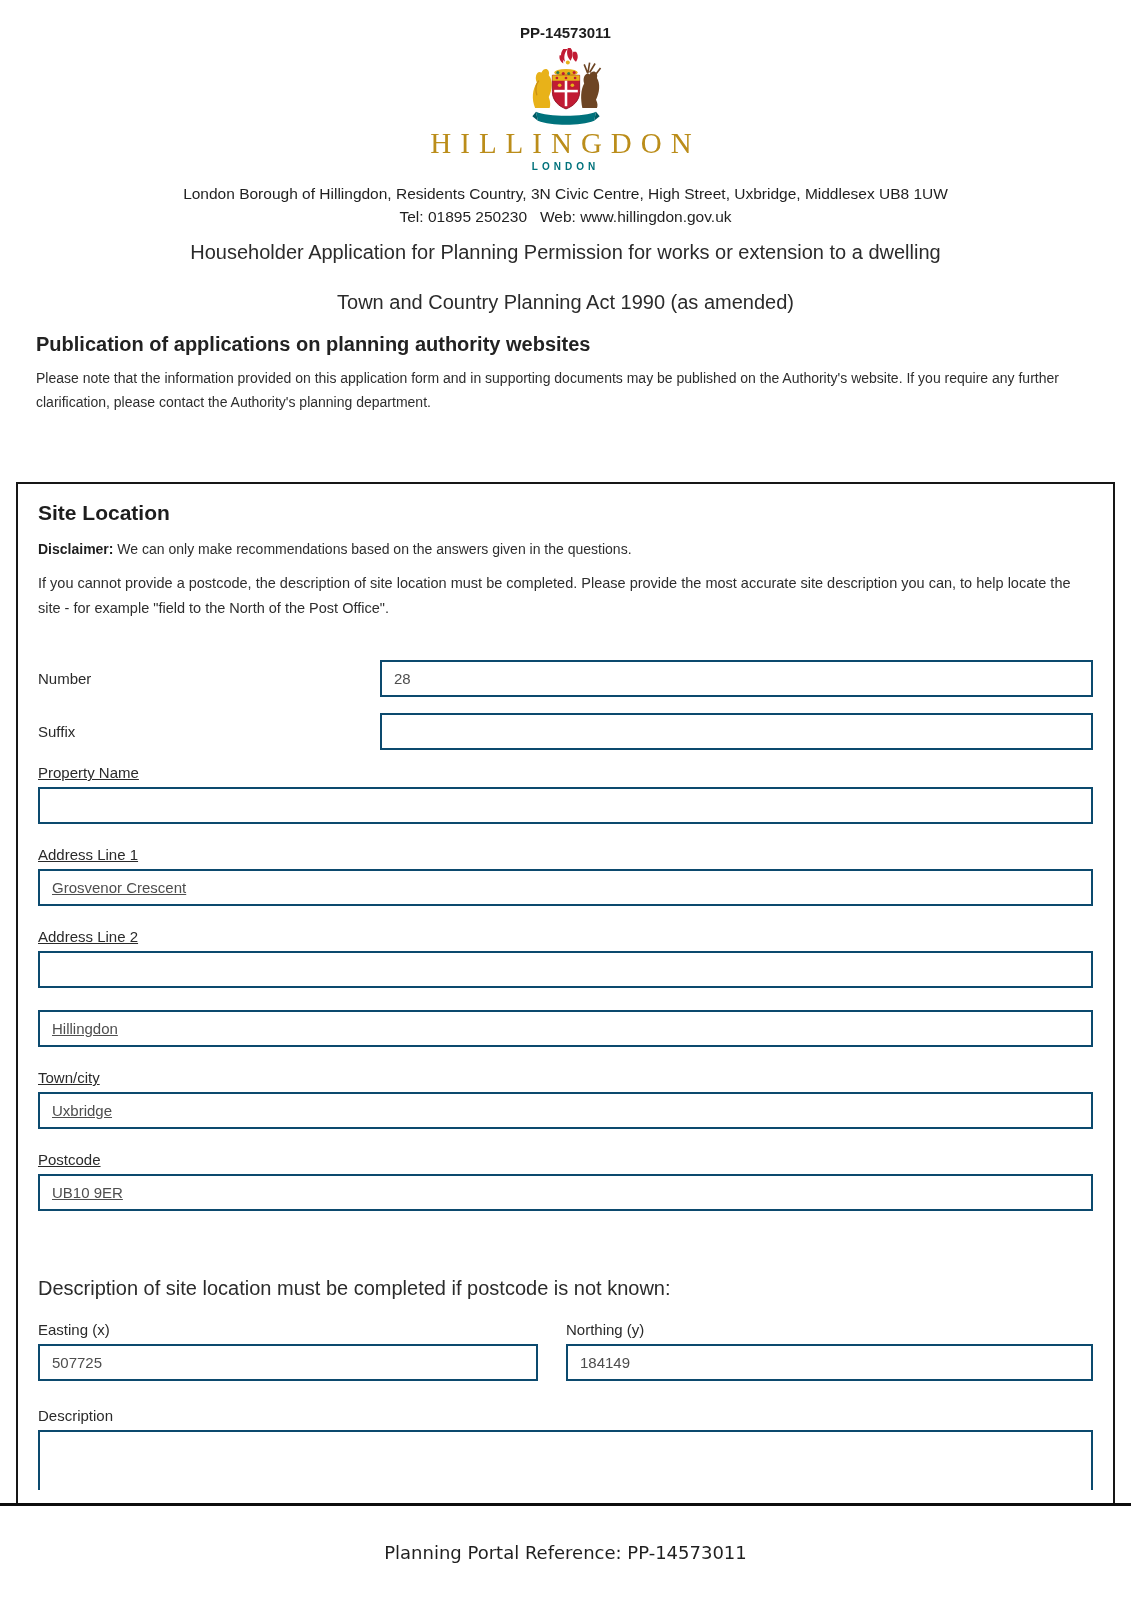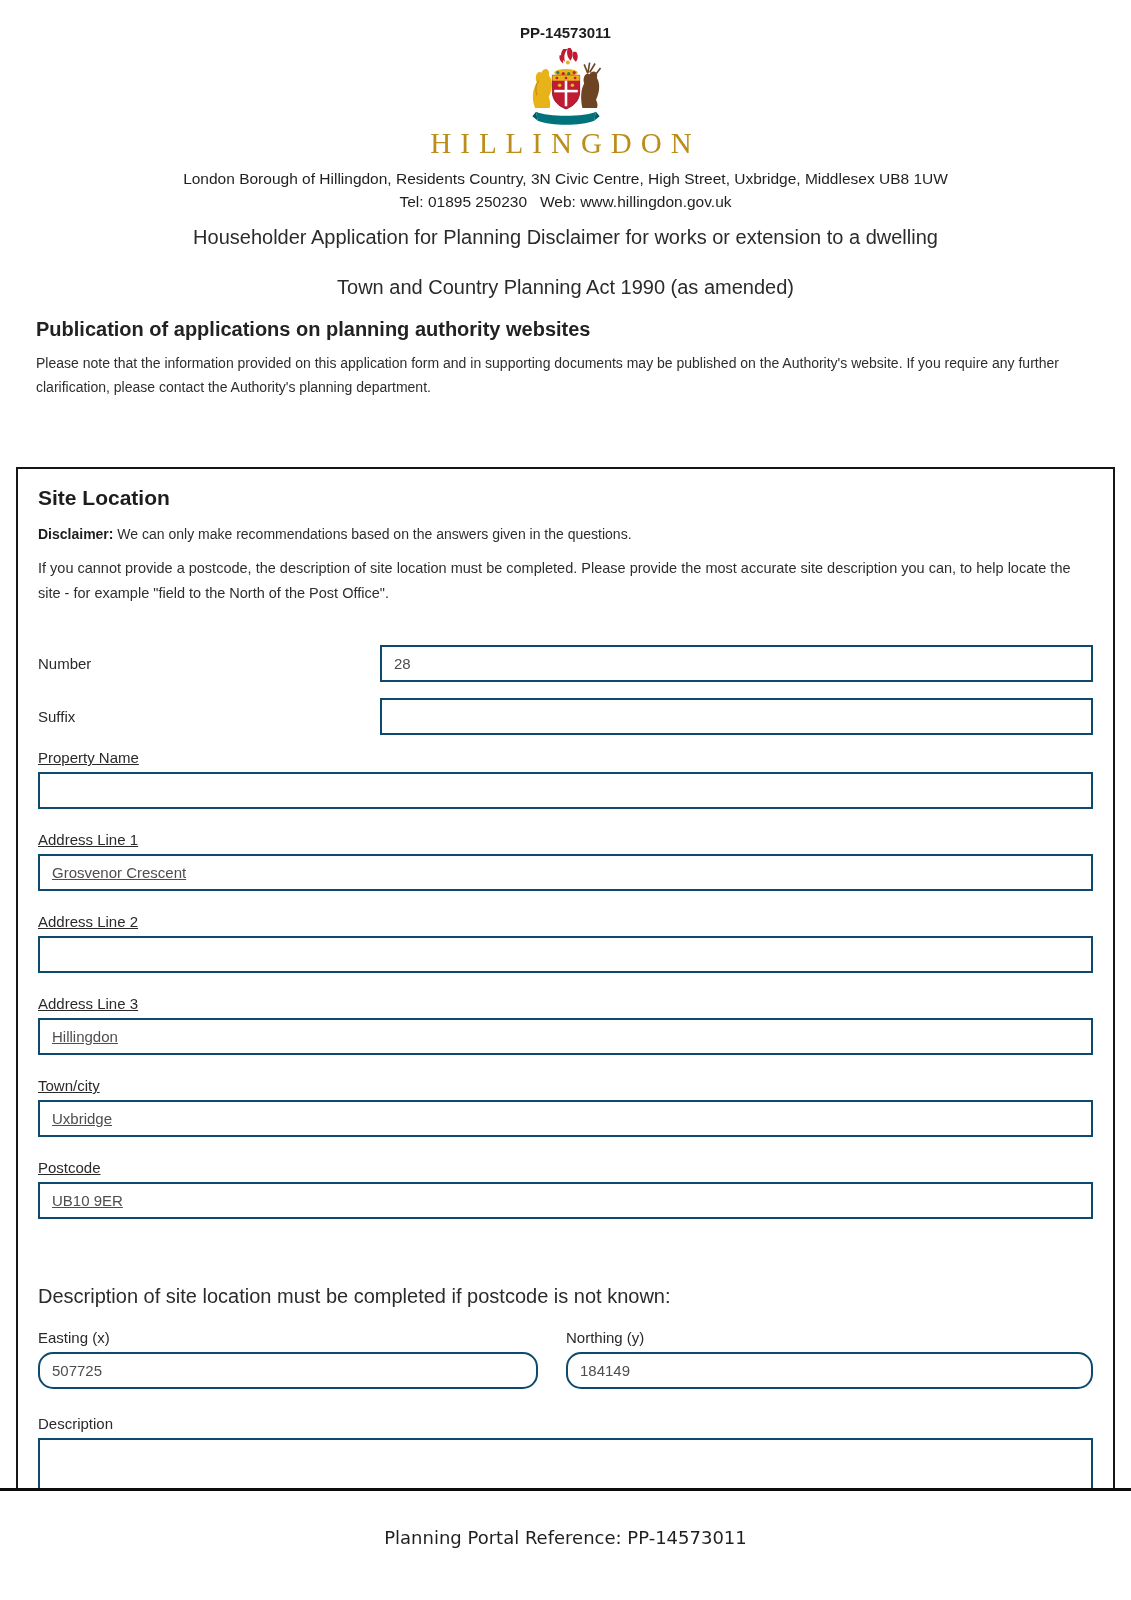--- a/index.html
+++ b/index.html
@@ -66,21 +66,21 @@
   }
   .inline-row input.finput { flex: 1; width: auto; }
   .fw-row input.finput { width: 100%; display: block; text-decoration: underline; }
 
   .desc-heading { margin: 64px 0 0; font-size: 20px; line-height: 26px; font-weight: 400; color: #2b2b2b; }
 
   .coord-row { display: flex; gap: 28px; margin-top: 20px; }
   .coord-col-1 { width: 500px; flex: none; }
   .coord-col-2 { flex: 1; }
   .coord-col-1 .flabel, .coord-col-2 .flabel { margin-bottom: 6px; }
-  .coord-col-1 input.finput, .coord-col-2 input.finput { width: 100%; display: block; border-radius: 15px; }
+  .coord-col-1 input.finput, .coord-col-2 input.finput { width: 100%; display: block; }
 
   .desc-row { margin-top: 26px; }
   .desc-row .flabel { margin-bottom: 6px; }
   textarea.ftext {
     width: 100%; height: 60px; resize: none; display: block;
     border-bottom: none; padding-top: 8px;
   }
 
   .page-divider { margin-top: 0; width: 1131px; height: 3px; background: #0d0d0d; }
   .footer-ref {
@@ -127,24 +127,25 @@
       <circle cx="43" cy="41" r="2" fill="#E8B219"></circle>
       <circle cx="57" cy="41" r="2" fill="#E8B219"></circle>
 
       <path d="M17,70 C30,76 70,76 83,70 L81,80 C66,86 34,86 19,80 Z" fill="#00727C"></path>
       <path d="M17,70 L13,75 L19,80 Z" fill="#005a63"></path>
       <path d="M83,70 L87,75 L81,80 Z" fill="#005a63"></path>
     </svg>
   </div>
 
   <div class="wordmark">HILLINGDON</div>
+  <div class="london-sub">LONDON</div>
 
   <div class="hdr-address">London Borough of Hillingdon, Residents Country, 3N Civic Centre, High Street, Uxbridge, Middlesex UB8 1UW</div>
   <div class="hdr-telweb">Tel: 01895 250230   Web: www.hillingdon.gov.uk</div>
-  <div class="hdr-title">Householder Application for Planning Disclaimer for works or extension to a dwelling</div>
+  <div class="hdr-title">Householder Application for Planning Permission for works or extension to a dwelling</div>
   <div class="hdr-act">Town and Country Planning Act 1990 (as amended)</div>
 
   <div class="pub-heading">Publication of applications on planning authority websites</div>
   <div class="pub-body">Please note that the information provided on this application form and in supporting documents may be published on the Authority's website. If you require any further clarification, please contact the Authority's planning department.</div>
 
   <div class="site-box">
     <h2 class="site-heading">Site Location</h2>
 
     <p class="disclaimer"><b>Disclaimer:</b><span> We can only make recommendations based on the answers given in the questions.</span></p>
 
@@ -169,21 +170,20 @@
       <div class="flabel">Address Line 1</div>
       <input class="finput" type="text" value="Grosvenor Crescent" style="">
     </div>
 
     <div class="fw-row">
       <div class="flabel">Address Line 2</div>
       <input class="finput" type="text" value="" style="">
     </div>
 
     <div class="fw-row">
-      <div class="flabel">Address Line 3</div>
       <input class="finput" type="text" value="Hillingdon" style="">
     </div>
 
     <div class="fw-row">
       <div class="flabel">Town/city</div>
       <input class="finput" type="text" value="Uxbridge" style="">
     </div>
 
     <div class="fw-row">
       <div class="flabel">Postcode</div>

